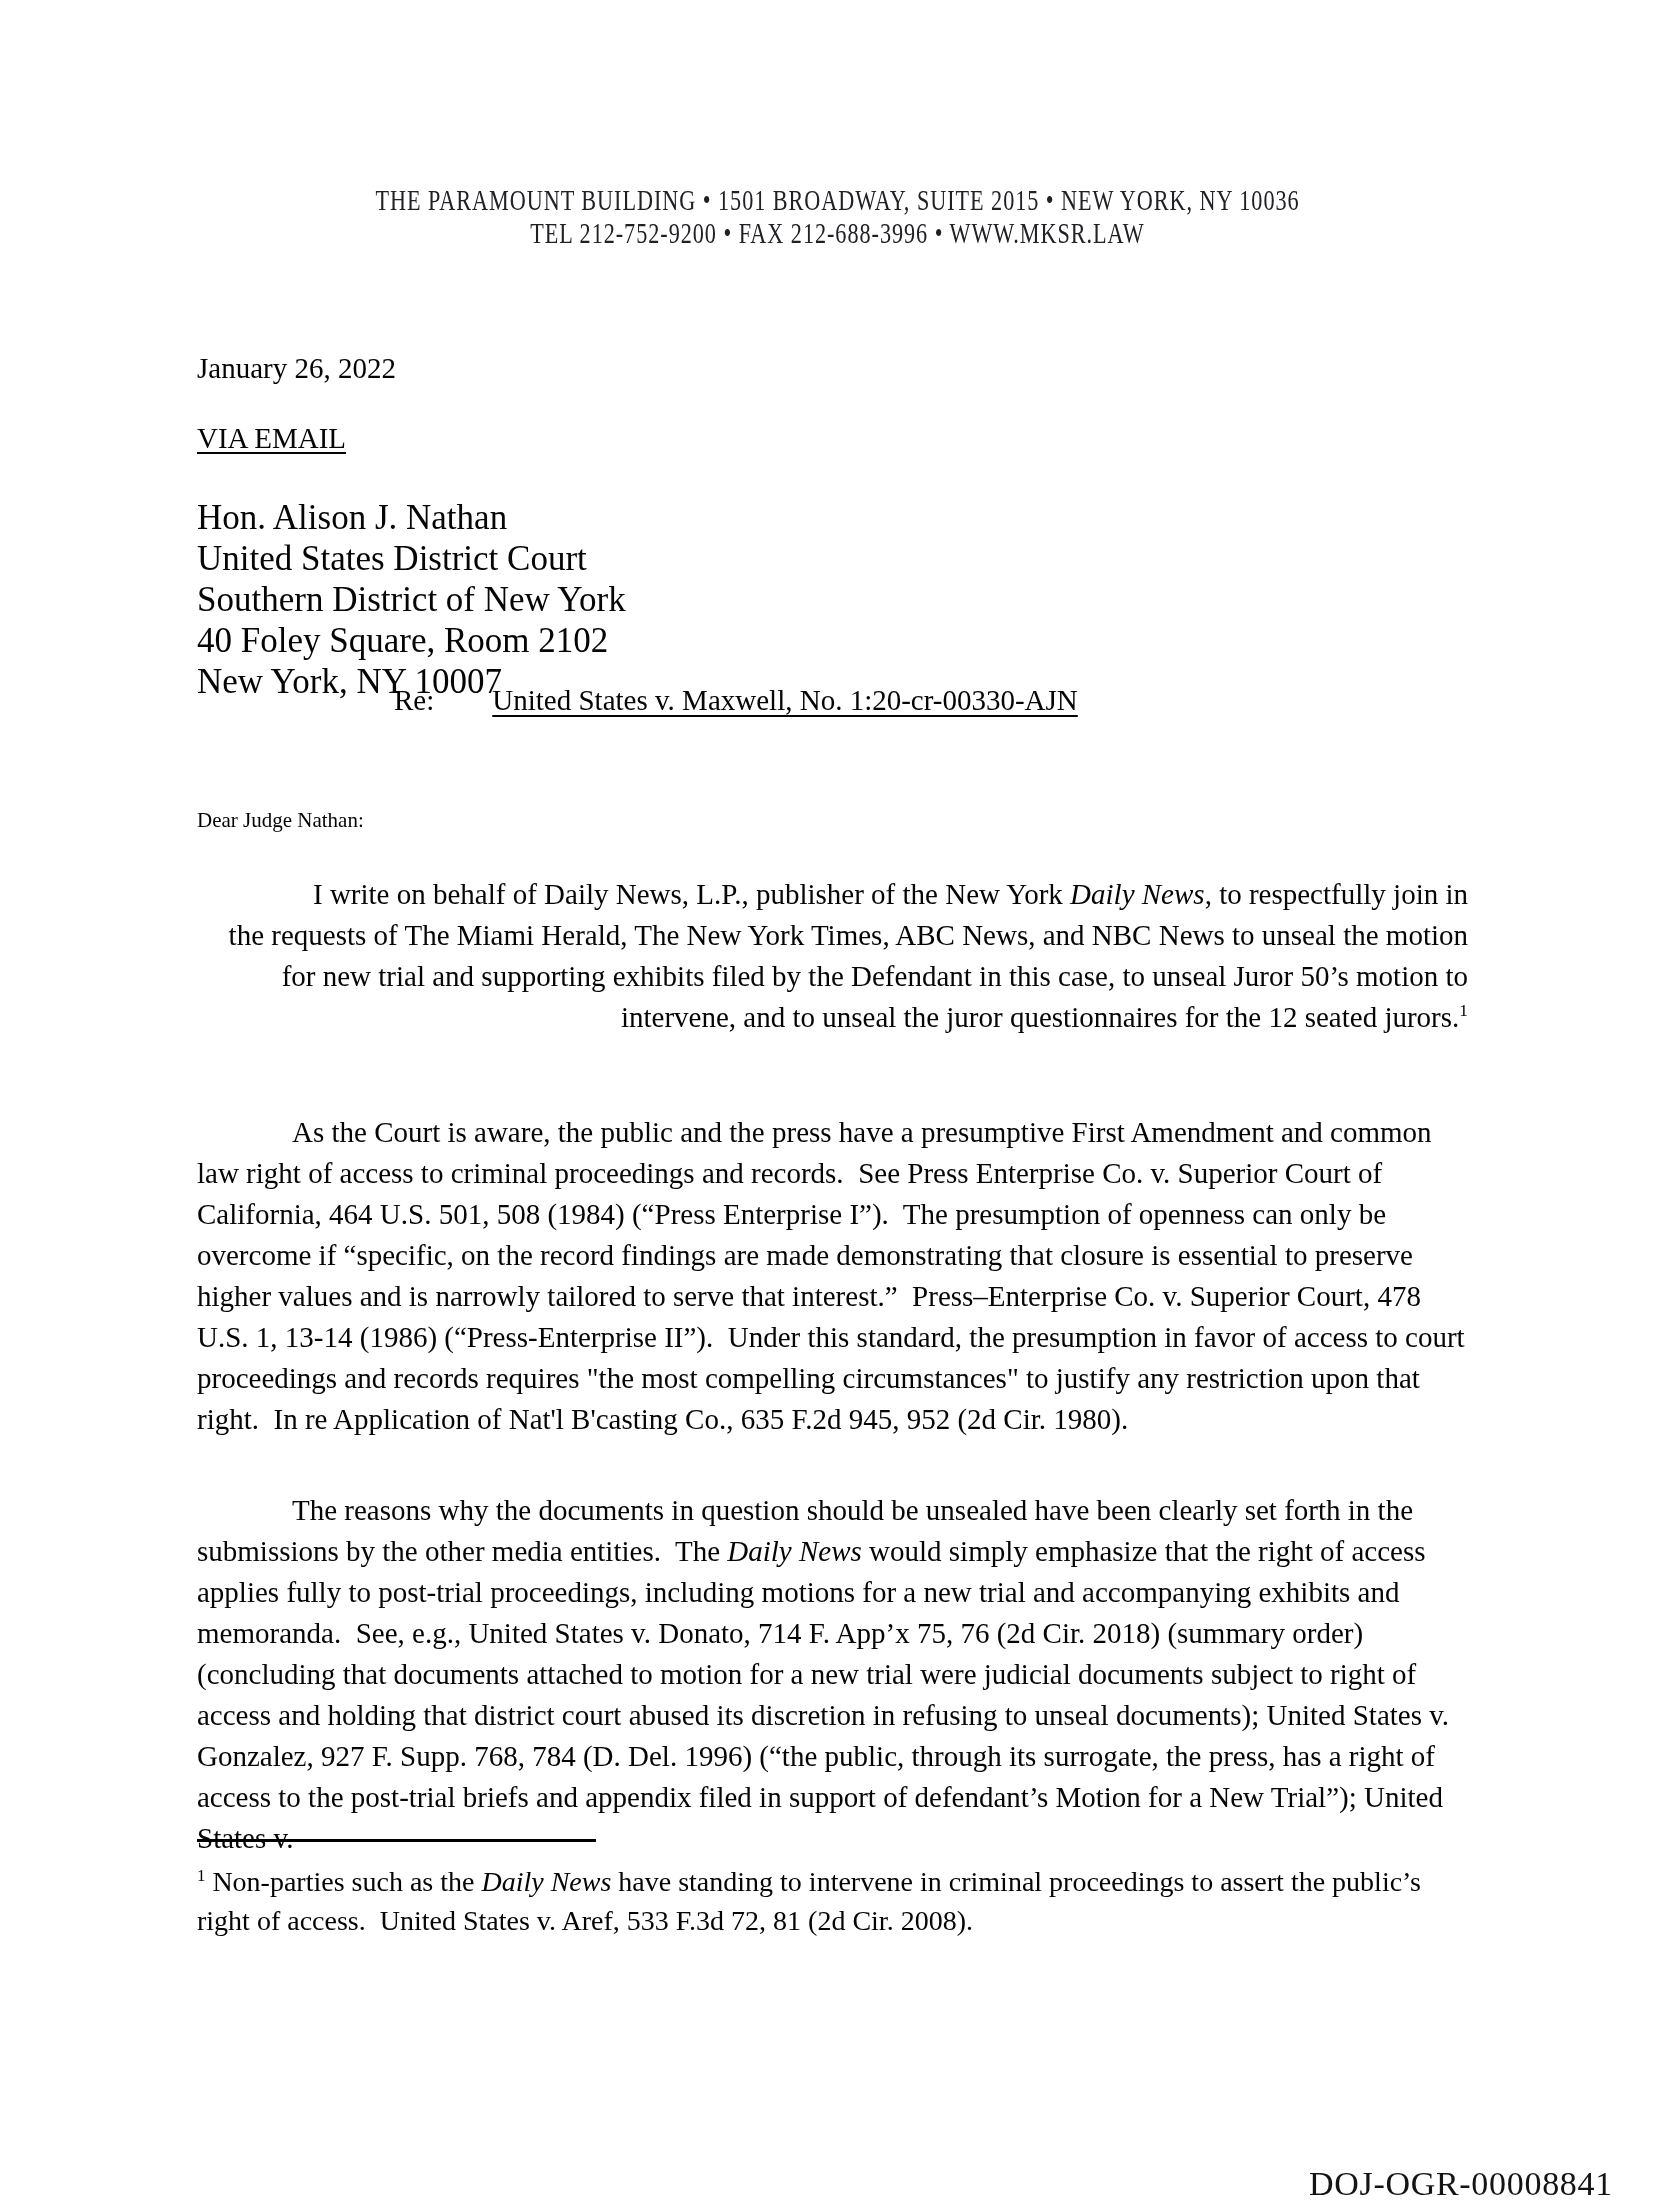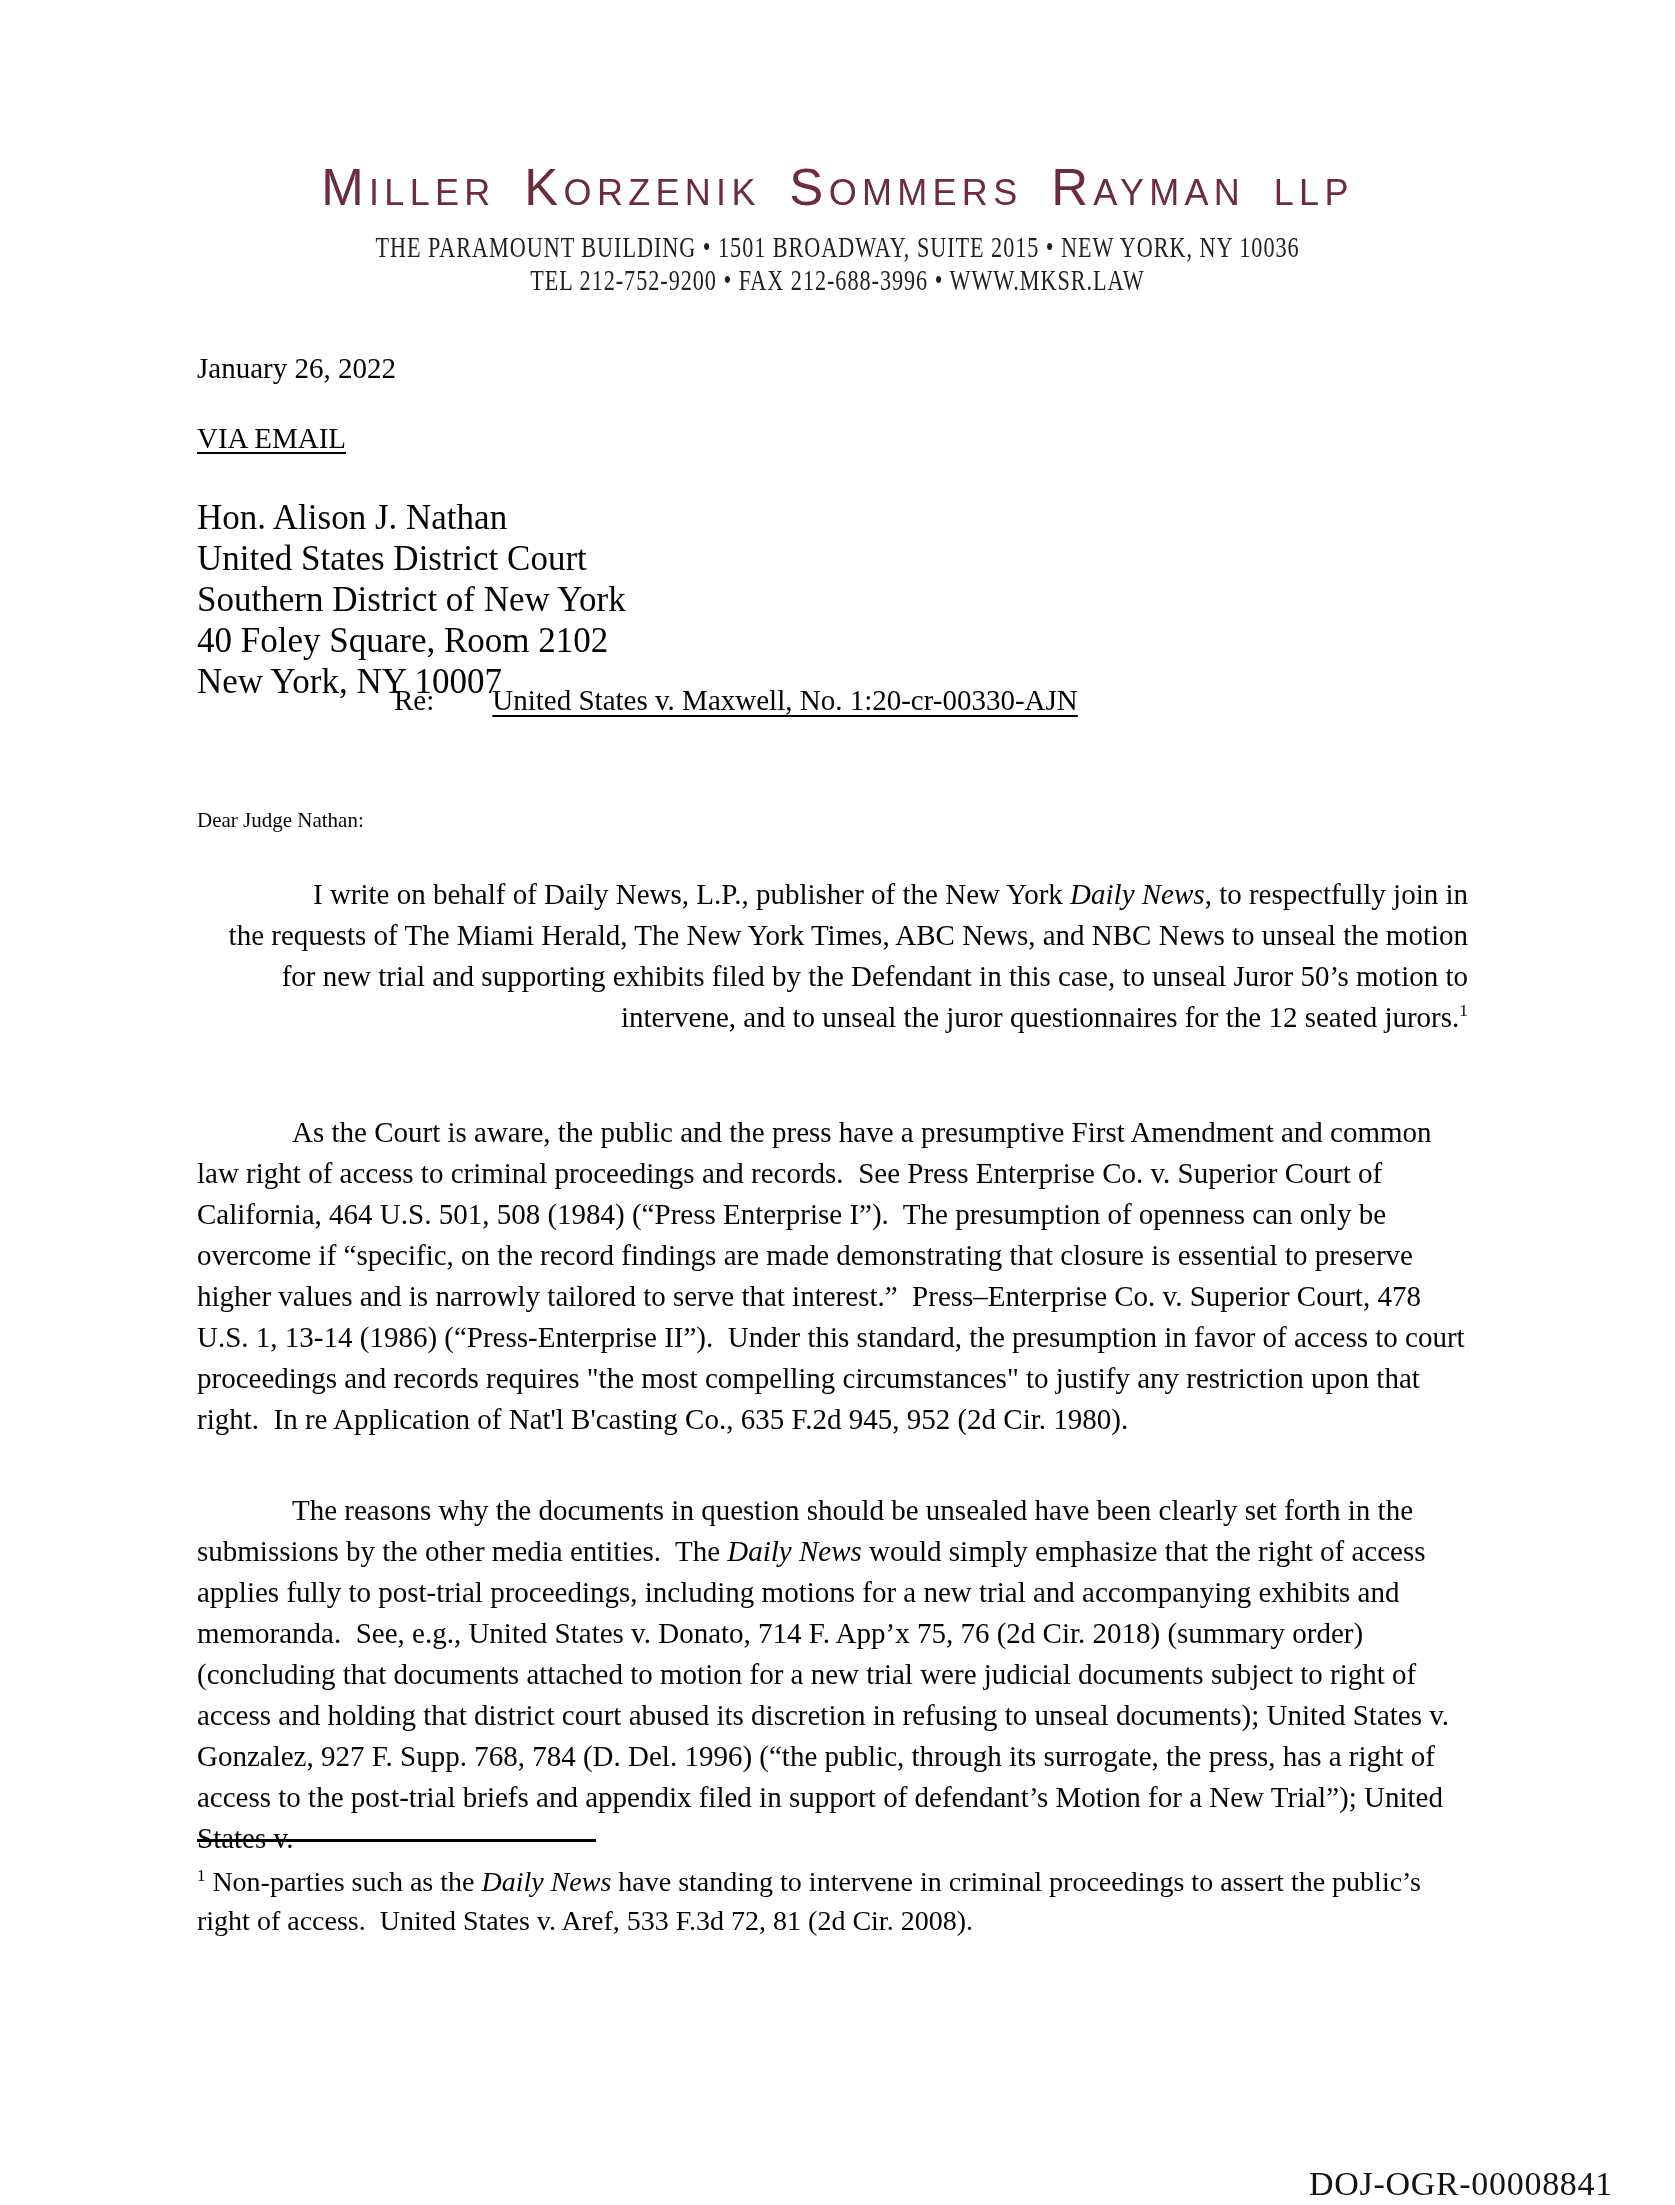--- a/index.html
+++ b/index.html
@@ -118,21 +118,20 @@
     letter-spacing: 0.7px;
     color: #141414;
   }
 </style>
 </head>
 <body>
 
 <div class="page">
 
   <header class="letterhead">
-    <div class="firm-name brand" style="color: rgb(109, 44, 62);">Miller Korzenik Sommers Rayman llp</div>
     <span class="lh-line lh-address" style="color: rgb(32, 32, 37);">THE PARAMOUNT BUILDING • 1501 BROADWAY, SUITE 2015 • NEW YORK, NY 10036</span>
     <span class="lh-line lh-contact" style="color: rgb(32, 32, 37);">TEL 212-752-9200 • FAX 212-688-3996 • WWW.MKSR.LAW</span>
   </header>
 
   <div class="date">January 26, 2022</div>
 
   <div class="via">VIA EMAIL</div>
 
   <div class="recipient">
     <div>Hon. Alison J. Nathan</div>

